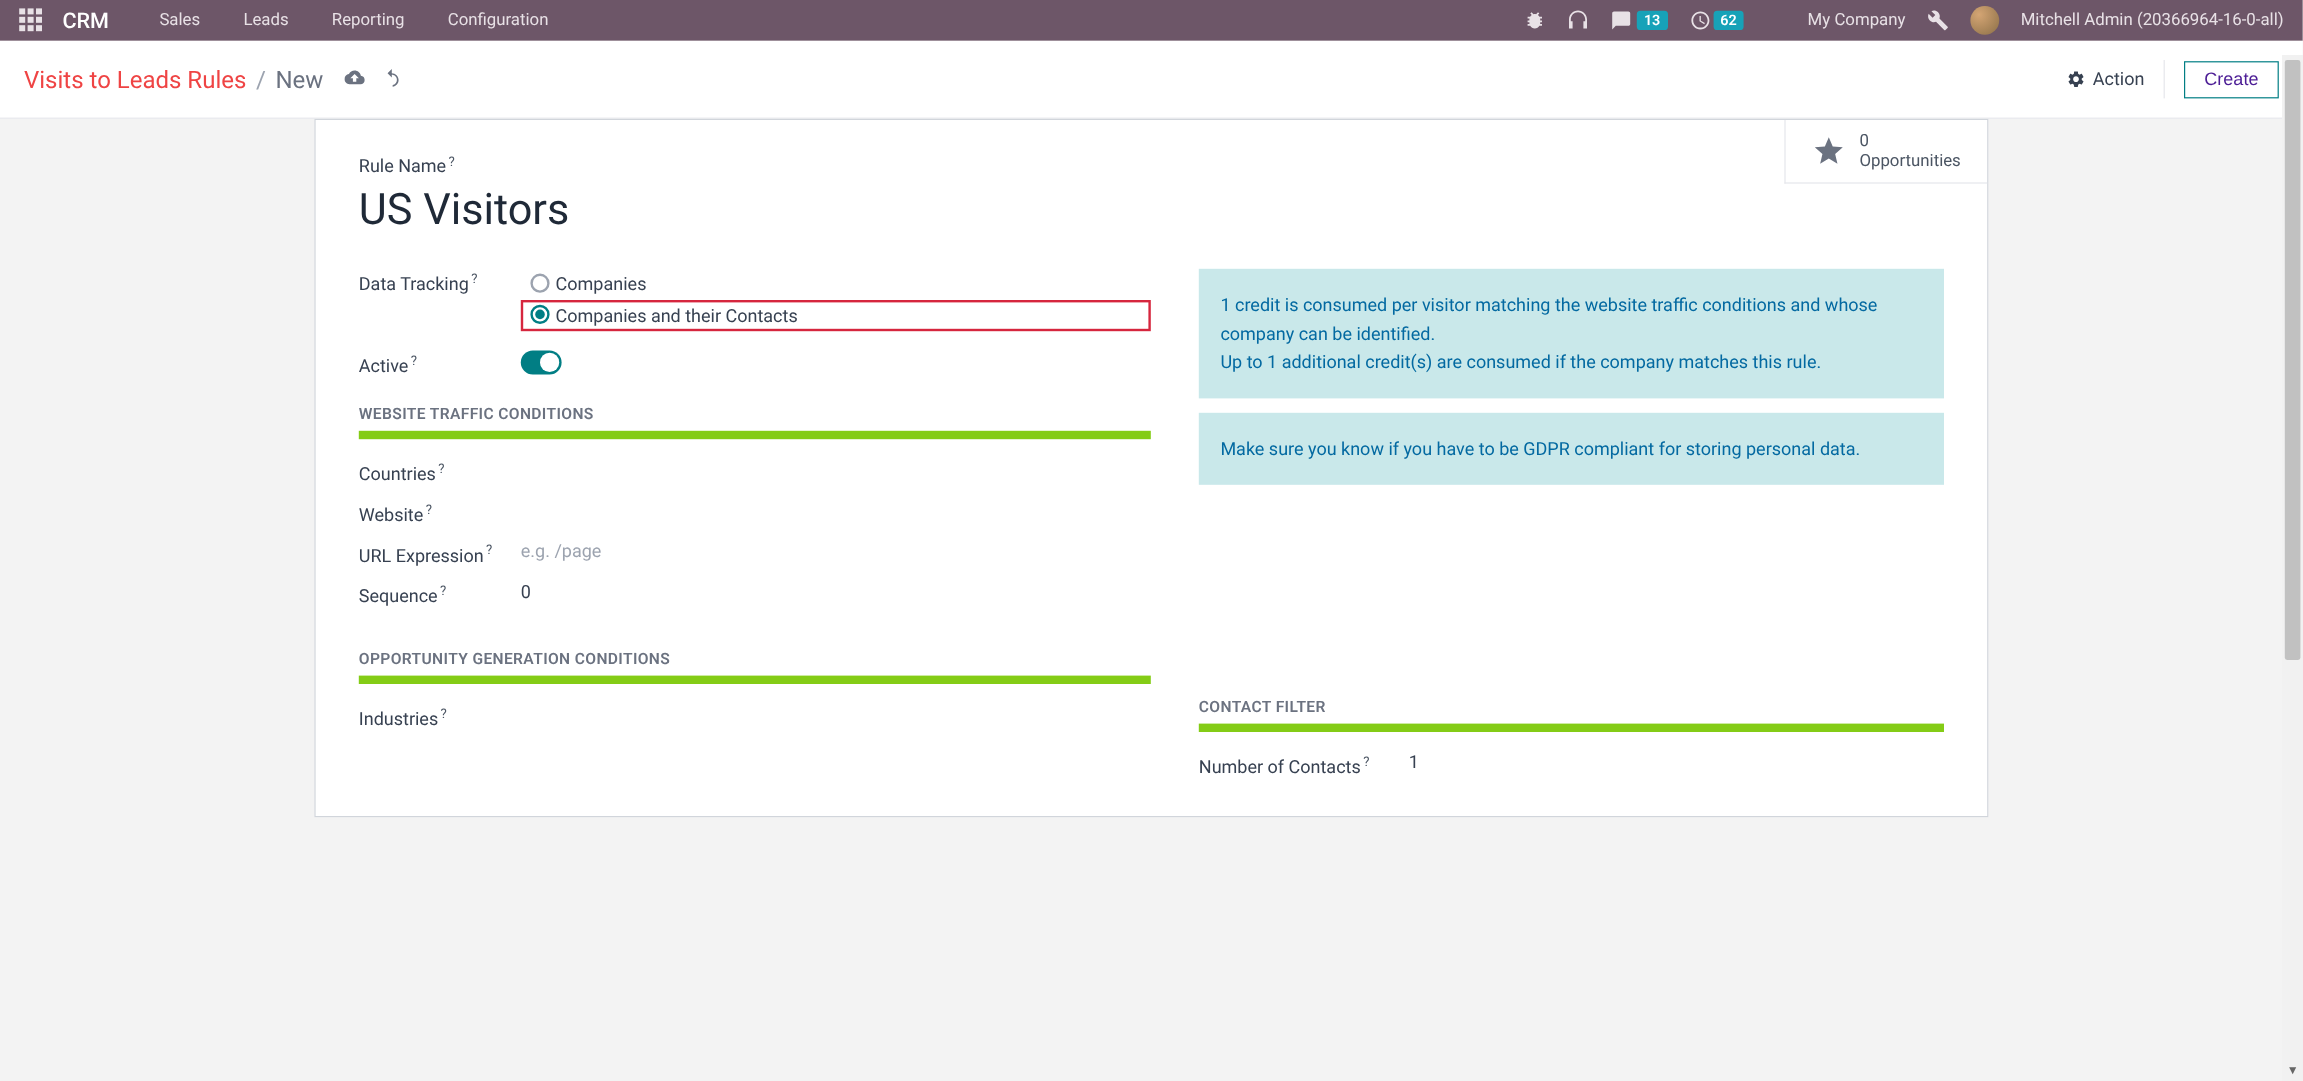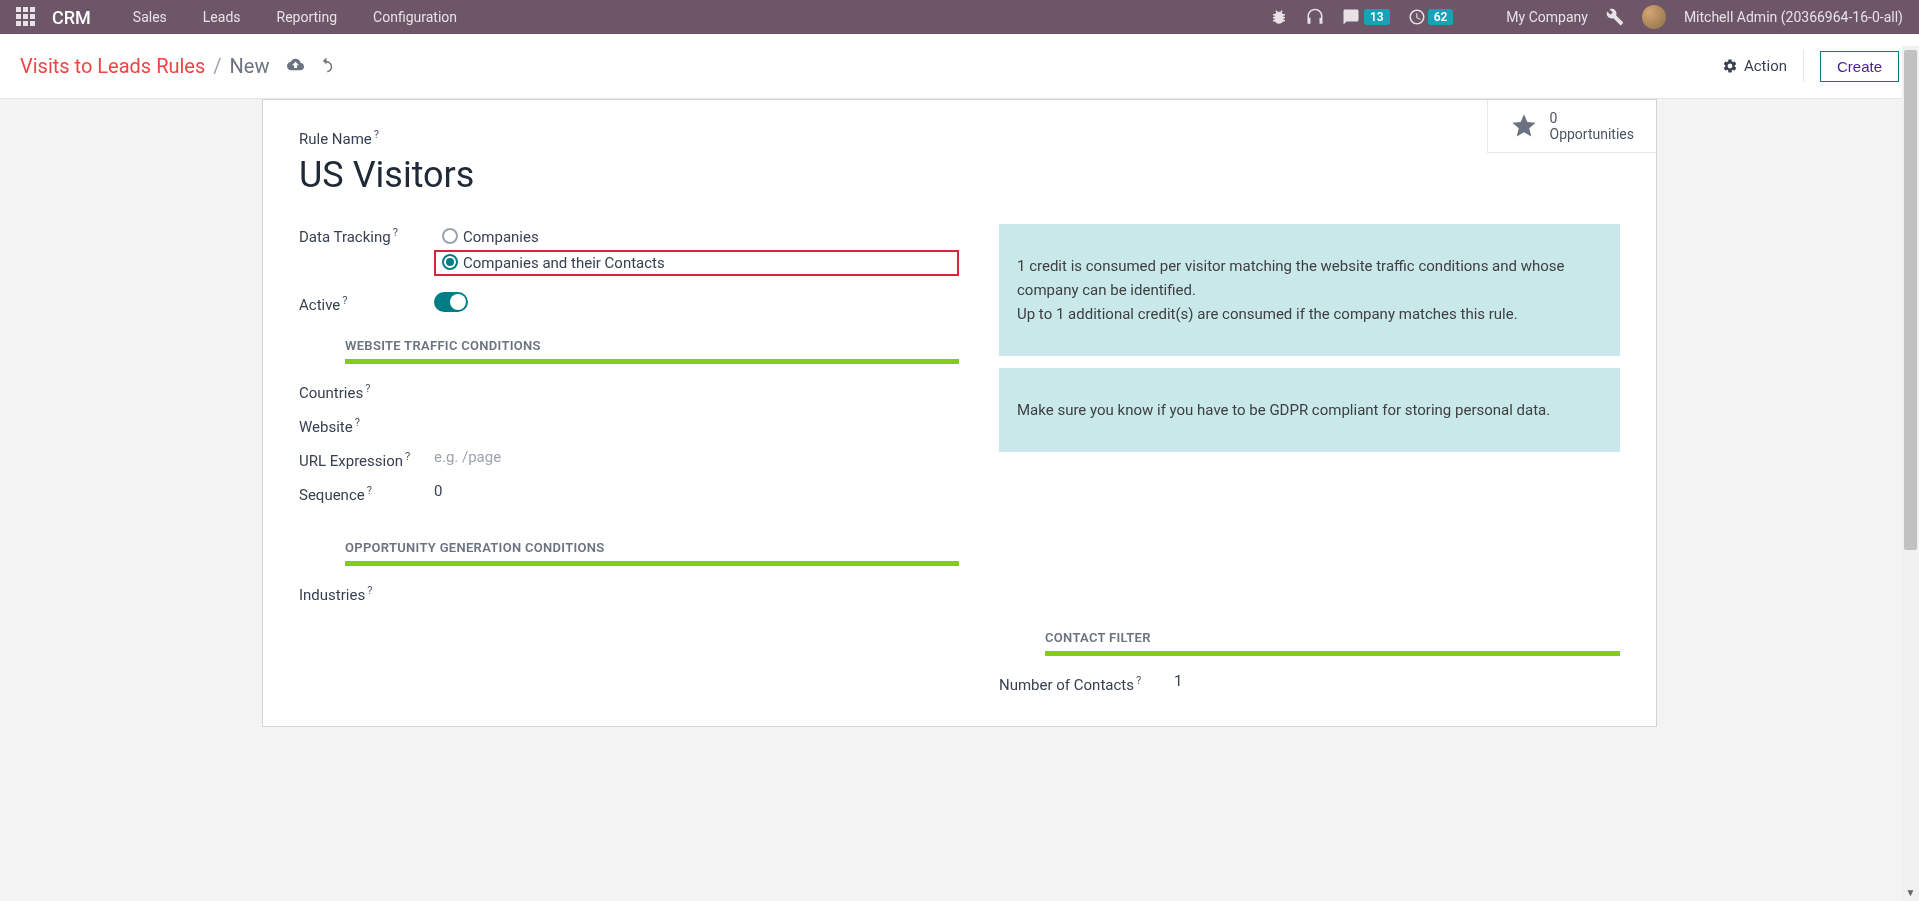--- a/index.html
+++ b/index.html
@@ -60,23 +60,23 @@
 .radio-opt { display: flex; gap: 5px; padding: 4px 8px; cursor: pointer; }
 .radio-opt.highlighted { border: 2px solid #d6263e; padding: 2px 6px; }
 .radio-circle { width: 16px; height: 16px; border: 2px solid #9ca3af; border-radius: 50%; display: flex; align-items: center; justify-content: center; flex-shrink: 0; }
 .radio-circle.checked { border-color: #017e84; }
 .radio-dot { width: 8px; height: 8px; background: #017e84; border-radius: 50%; }
 .radio-label { font-size: 15px; color: #374151; }
 
 .toggle { width: 34px; height: 20px; background: #017e84; border-radius: 10px; position: relative; cursor: pointer; }
 .toggle::after { content: ""; position: absolute; right: 2px; top: 2px; width: 16px; height: 16px; background: #fff; border-radius: 50%; }
 
-.alert-box { background: #c9e8ea; color: #404040; padding: 30px 18px; margin-bottom: 12px; font-size: 15px; line-height: 1.6; }
-
-.section-title { font-size: 13px; font-weight: 600; color: #6b7280; letter-spacing: 0.3px; border-bottom: 5px solid #84cc16; padding-bottom: 6px; margin-top: 24px; margin-bottom: 16px; text-transform: uppercase; margin-left: 46px; }
+.alert-box { background: #c9e8ea; color: #0369a1; padding: 18px 18px; margin-bottom: 12px; font-size: 15px; line-height: 1.6; }
+
+.section-title { font-size: 13px; font-weight: 600; color: #6b7280; letter-spacing: 0.3px; border-bottom: 7px solid #84cc16; padding-bottom: 6px; margin-top: 24px; margin-bottom: 16px; text-transform: uppercase; }
 
 .input-placeholder { color: #9ca3af; font-size: 15px; }
 .seq-value { font-size: 15px; color: #374151; }
 
 
 .scroll-track { position: fixed; right: 0; top: 46px; bottom: 0; width: 17px; background: #f1f1f1; }
 .scroll-thumb { position: absolute; right: 2px; top: 4px; width: 13px; height: 500px; background: #c1c1c1; border-radius: 2px; }
 .scroll-arrow { position: absolute; right: 0; width: 17px; height: 17px; display: flex; align-items: center; justify-content: center; color: #666; font-size: 10px; }
 .scroll-arrow.up { top: 0; }
 .scroll-arrow.down { bottom: 0; }

